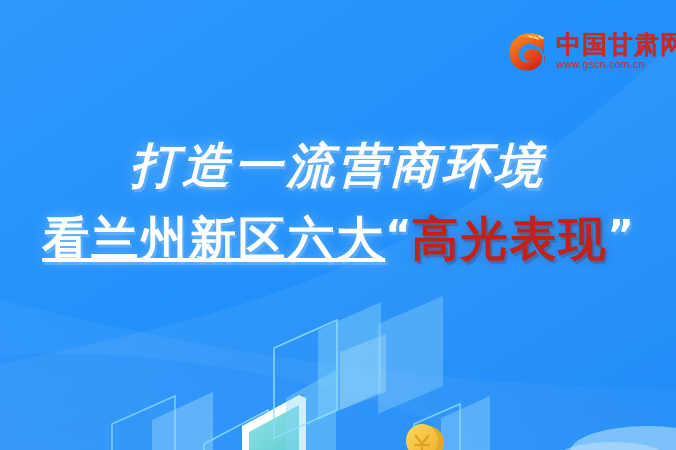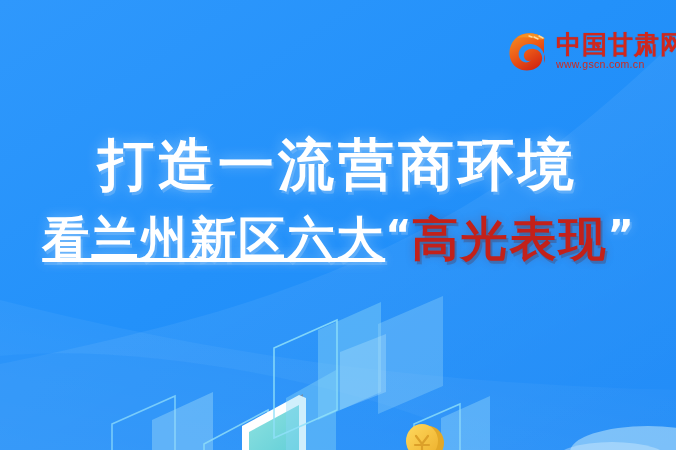--- a/index.html
+++ b/index.html
@@ -65,28 +65,29 @@
   #headline {
     position: absolute;
     left: 0;
     top: 132px;
     width: 676px;
     text-align: center;
   }
   #headline-main {
     font-family: "DejaVu Sans", "Liberation Sans", sans-serif;
     font-weight: bold;
-    font-size: 56px;
+    font-size: 48px;
     line-height: 66px;
     letter-spacing: 4px;
     color: #ffffff;
     white-space: nowrap;
     text-shadow:
       2px 3px 0 rgba(120,185,250,0.55),
       0 0 14px rgba(210,235,255,0.45);
+    font-style: italic;
   }
   #headline-sub {
     margin-top: 8px;
     font-family: "DejaVu Sans", "Liberation Sans", sans-serif;
     font-weight: bold;
     font-size: 47px;
     line-height: 58px;
     letter-spacing: 2px;
     white-space: nowrap;
     color: #ffffff;

